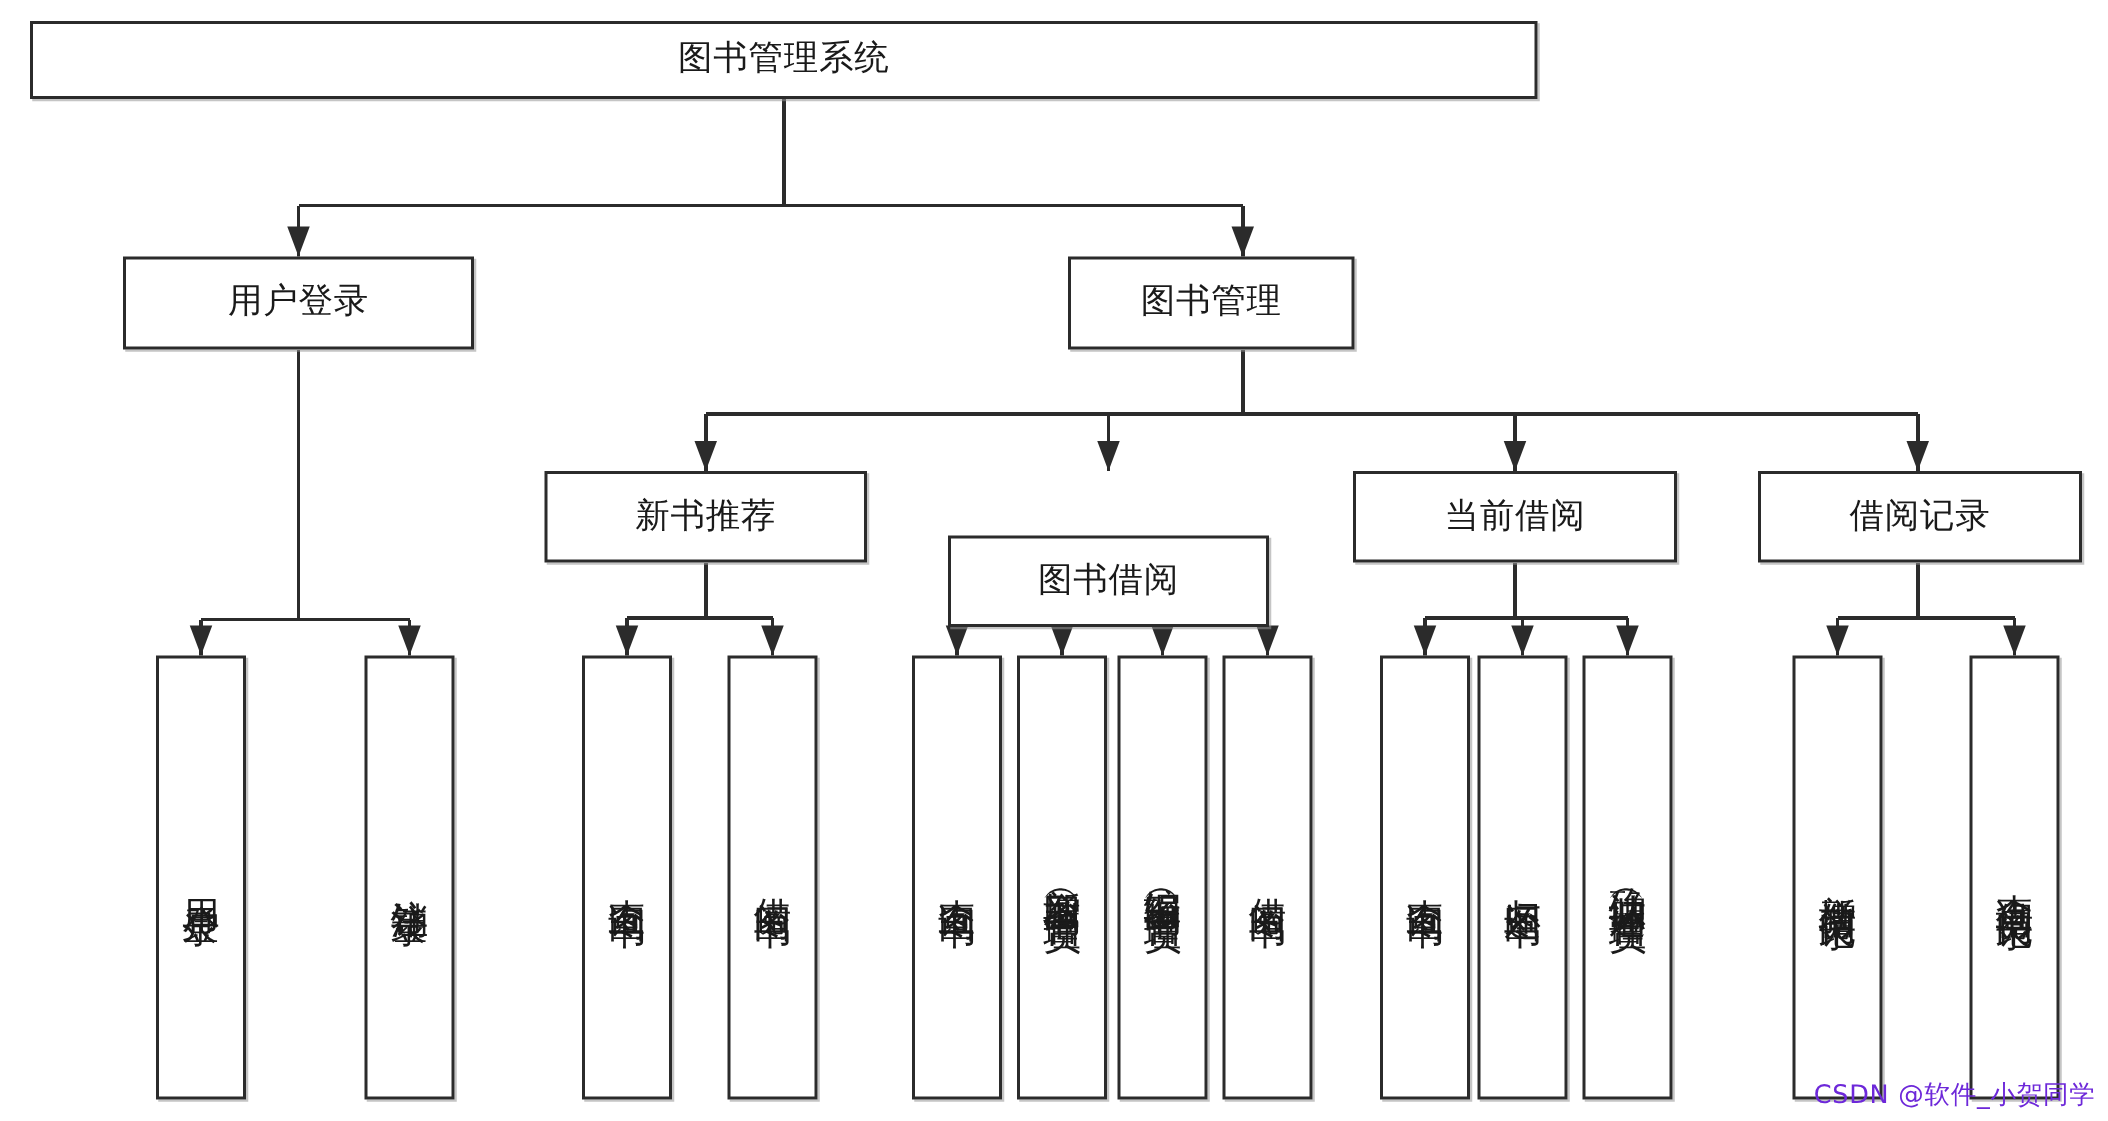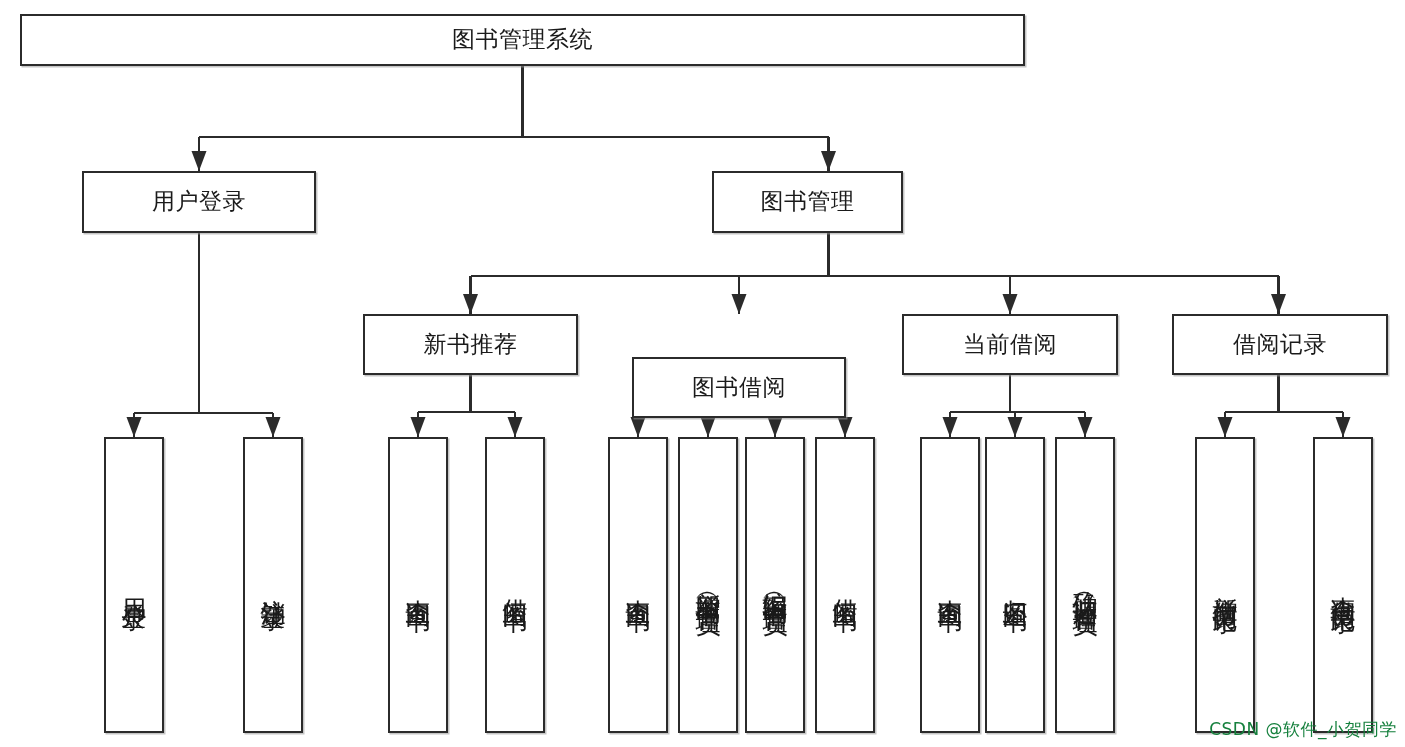--- a/index.html
+++ b/index.html
@@ -57,21 +57,21 @@
     font-size: 25px;
     letter-spacing: 3px;
     line-height: 1;
     white-space: nowrap;
   }
   #watermark {
     position: absolute;
     right: 8px;
     bottom: 6px;
     font-size: 17px;
-    color: #15803d;
+    color: #6d28d9;
     letter-spacing: 0.5px;
     user-select: none;
     white-space: nowrap;
   }
 </style>
 </head>
 <body>
 
 <div id="diagram-root">
 

